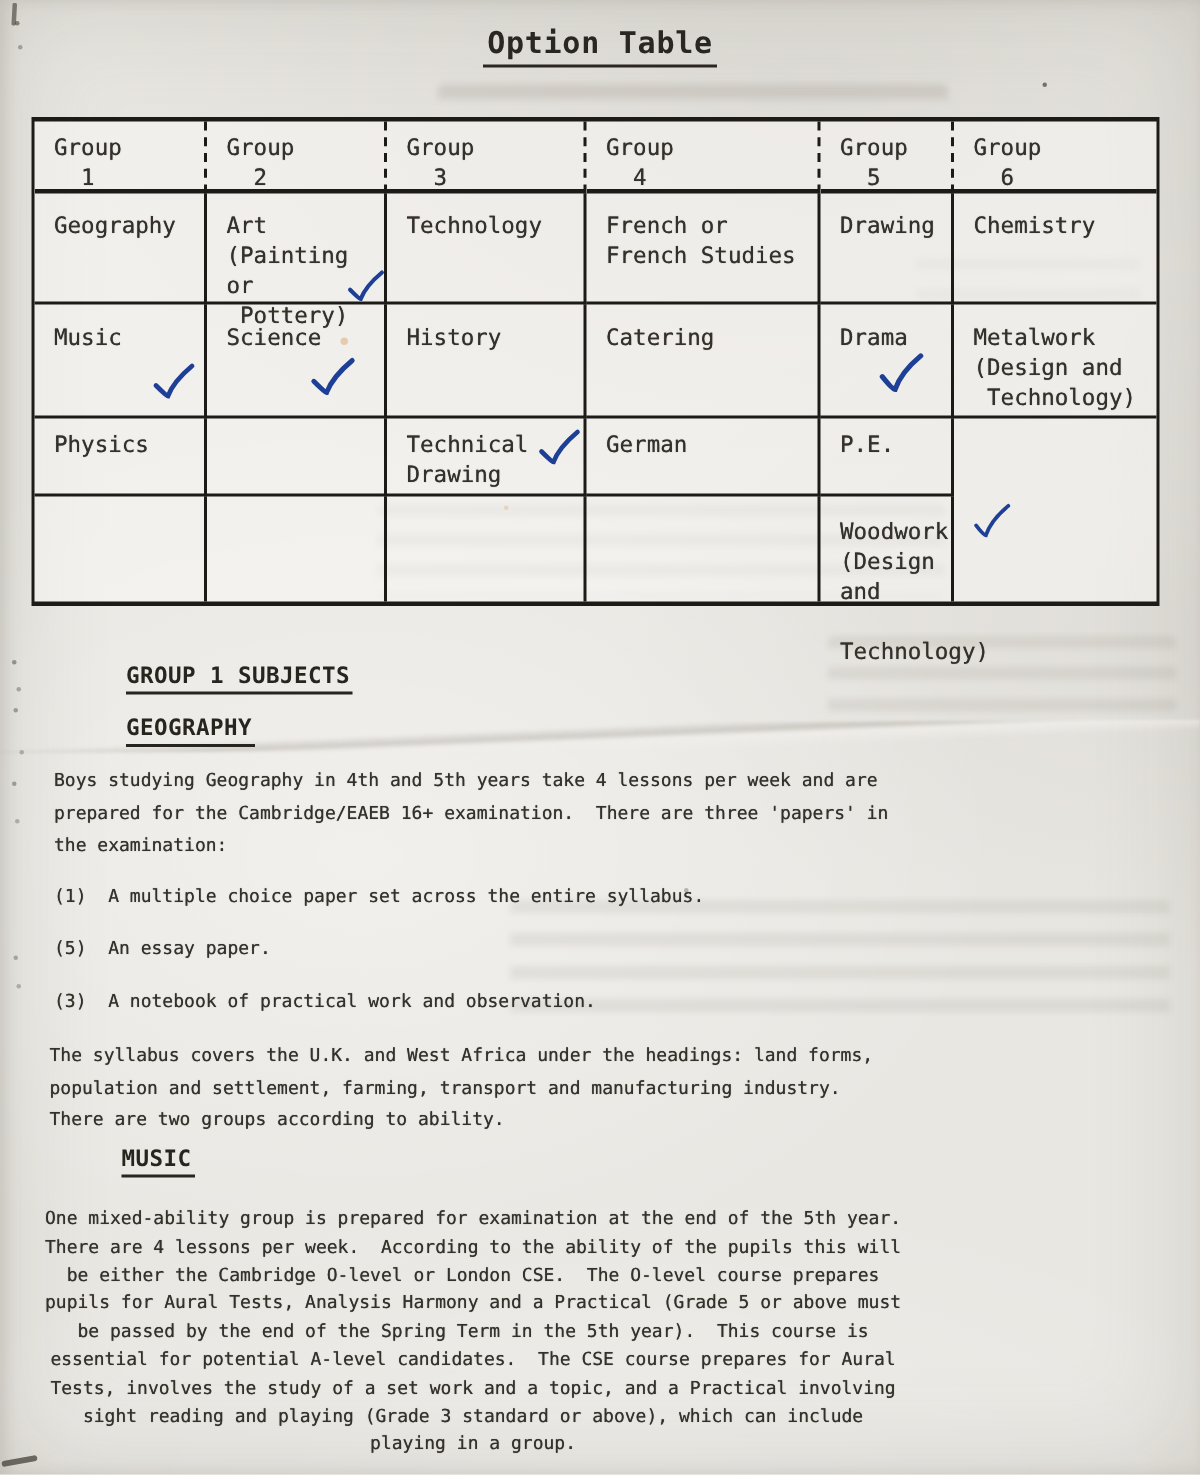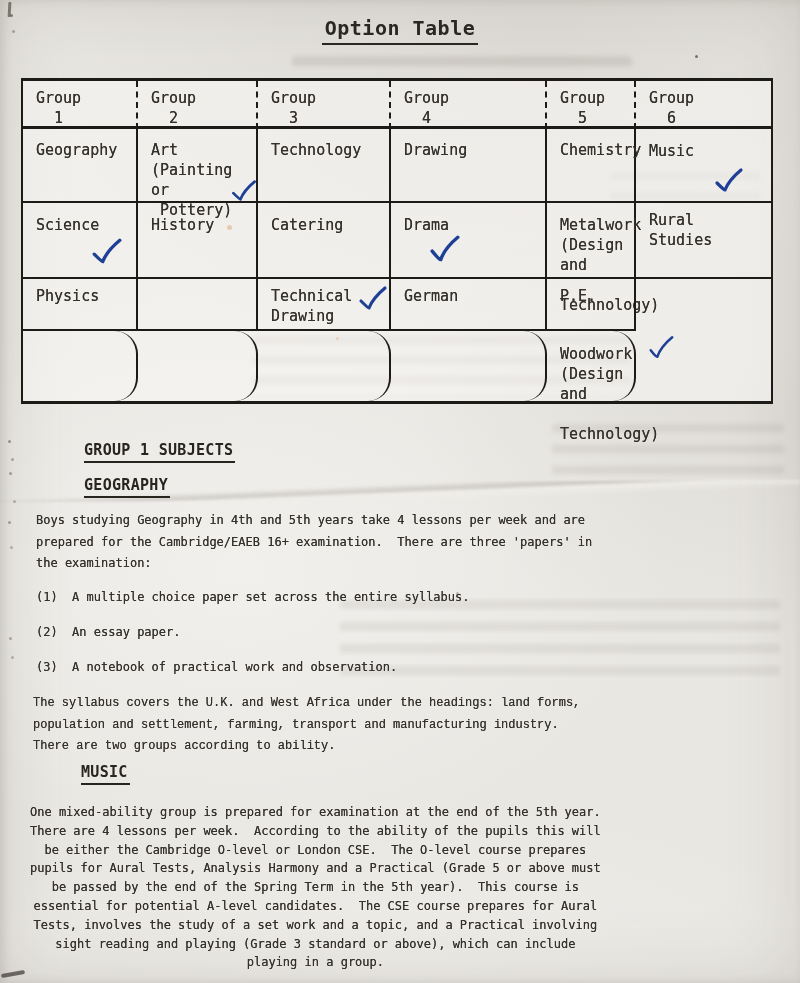--- a/index.html
+++ b/index.html
@@ -43,21 +43,21 @@
     padding:7px 4px 0 13px;
     text-shadow:0 0 0.5px rgba(45,41,36,0.85);
   }
   .cell:nth-child(6n){border-right:none;}
   .cell.last-row{border-bottom:none;}
   .cell.hd{border-right-style:dashed;border-bottom-width:3px;padding-top:7px;}
   .cell.hd:nth-child(6n){border-right:none;}
   .cell.r1{padding-top:11px;}
   .cell.r2{padding-top:12px;}
   .cell.r3{padding-top:7px;}
-  .cell.r4{padding-top:13px;border-radius:23px;}
+  .cell.r4{padding-top:13px;}
   
   .tick{position:absolute;pointer-events:none;}
   .tick svg{display:block;}
   .tick-art{left:92px;top:50px;}
   .tick-music{left:78px;top:38px;}
   .tick-science{left:68px;top:33px;}
   .tick-drama{left:38px;top:30px;}
   .tick-tech{left:100px;top:5px;}
   .tick-wood{left:100px;top:3px;}
   
@@ -69,21 +69,21 @@
   .para{
     position:absolute;font-size:12px;line-height:21.5px;
     text-shadow:0 0 0.5px rgba(45,41,36,0.8);
   }
   .h-group1{left:36px;top:441px;}
   .h-geography{left:36px;top:476px;}
   .p-intro{left:36px;top:510px;}
   .li-1{left:36px;top:587px;}
   .li-2{left:36px;top:622px;}
   .li-3{left:36px;top:657px;}
-  .p-syllabus{left:33px;top:693px;font-family:Liberation Mono, monospace;}
+  .p-syllabus{left:33px;top:693px;}
   .h-music{left:33px;top:763px;}
   .p-music{left:30px;top:803px;line-height:18.8px;text-align:center;}
   
   .crease{
     position:absolute;left:0;top:482px;width:800px;height:18px;
     background:linear-gradient(178deg, transparent 35%, rgba(128,121,112,0.28) 48%, rgba(240,238,234,0.9) 56%, transparent 75%);
     filter:blur(1px);
     transform:rotate(-0.3deg);
   }
   .smudge{
@@ -162,20 +162,22 @@
     <div class="cell r1"><span class="txt">Art
 (Painting or
  Pottery)</span>
       <span class="tick tick-art">
           <svg width="28" height="23" viewBox="0 0 30 26" fill="none">
             <path d="M3 16 C7 20 10 23 11 23 C14 15 21 8 27 3" stroke="#1e3f96" stroke-width="3.1" stroke-linecap="round" fill="none"></path>
           </svg>
         </span>
     </div>
     <div class="cell r1"><span class="txt">Technology</span></div>
+    <div class="cell r1"><span class="txt">French or
+French Studies</span></div>
     <div class="cell r1"><span class="txt">Drawing</span></div>
     <div class="cell r1"><span class="txt">Chemistry</span></div>
 
     <div class="cell r2"><span class="txt">Music</span>
       <span class="tick tick-music">
           <svg width="30" height="26" viewBox="0 0 30 26" fill="none">
             <path d="M3 16 C7 20 10 23 11 23 C14 15 21 8 27 3" stroke="#1e3f96" stroke-width="3.2" stroke-linecap="round" fill="none"></path>
           </svg>
         </span>
     </div>
@@ -192,22 +194,20 @@
       <span class="tick tick-drama">
           <svg width="32" height="32" viewBox="0 0 30 26" fill="none">
             <path d="M3 15 C7 20 10 23 11 23 C14 14 21 7 27 2" stroke="#1e3f96" stroke-width="3.2" stroke-linecap="round" fill="none"></path>
           </svg>
         </span>
     </div>
     <div class="cell r2"><span class="txt">Metalwork
 (Design and
  Technology)</span></div>
 
-    <div class="cell r3"><span class="txt">Rural
-Studies</span></div>
     <div class="cell r3"><span class="txt">Physics</span></div>
     <div class="cell r3"></div>
     <div class="cell r3"><span class="txt">Technical
 Drawing</span>
       <span class="tick tick-tech">
           <svg width="30" height="28" viewBox="0 0 30 26" fill="none">
             <path d="M3 16 C7 20 10 23 11 23 C14 15 21 8 27 3" stroke="#1e3f96" stroke-width="3.1" stroke-linecap="round" fill="none"></path>
           </svg>
         </span>
     </div>
@@ -236,21 +236,21 @@
 
   <div class="heading h-geography">
     <span class="txt">GEOGRAPHY</span>
   </div>
 
   <div class="para p-intro txt">Boys studying Geography in 4th and 5th years take 4 lessons per week and are
 prepared for the Cambridge/EAEB 16+ examination.  There are three 'papers' in
 the examination:</div>
 
   <div class="para li-1 txt">(1)  A multiple choice paper set across the entire syllabus.</div>
-  <div class="para li-2 txt">(2)  An essay paper.</div>
+  <div class="para li-2 txt">(5)  An essay paper.</div>
   <div class="para li-3 txt">(3)  A notebook of practical work and observation.</div>
 
   <div class="para p-syllabus txt">The syllabus covers the U.K. and West Africa under the headings: land forms,
 population and settlement, farming, transport and manufacturing industry.
 There are two groups according to ability.</div>
 
   <div class="heading h-music">
     <span class="txt">MUSIC</span>
   </div>
 

